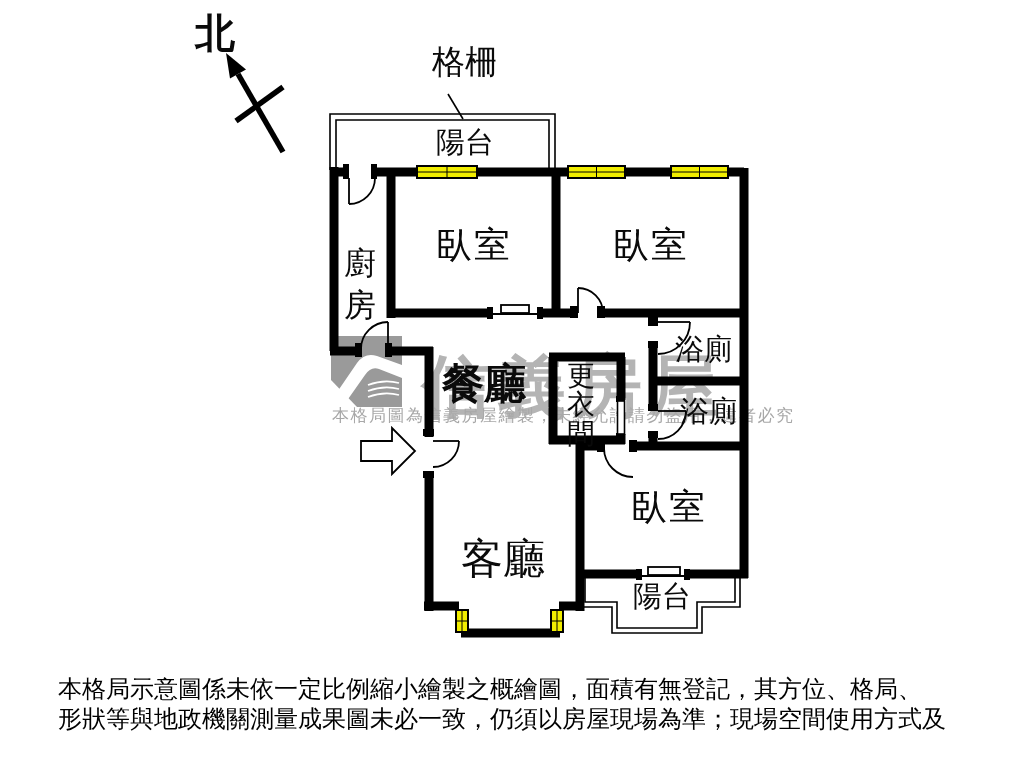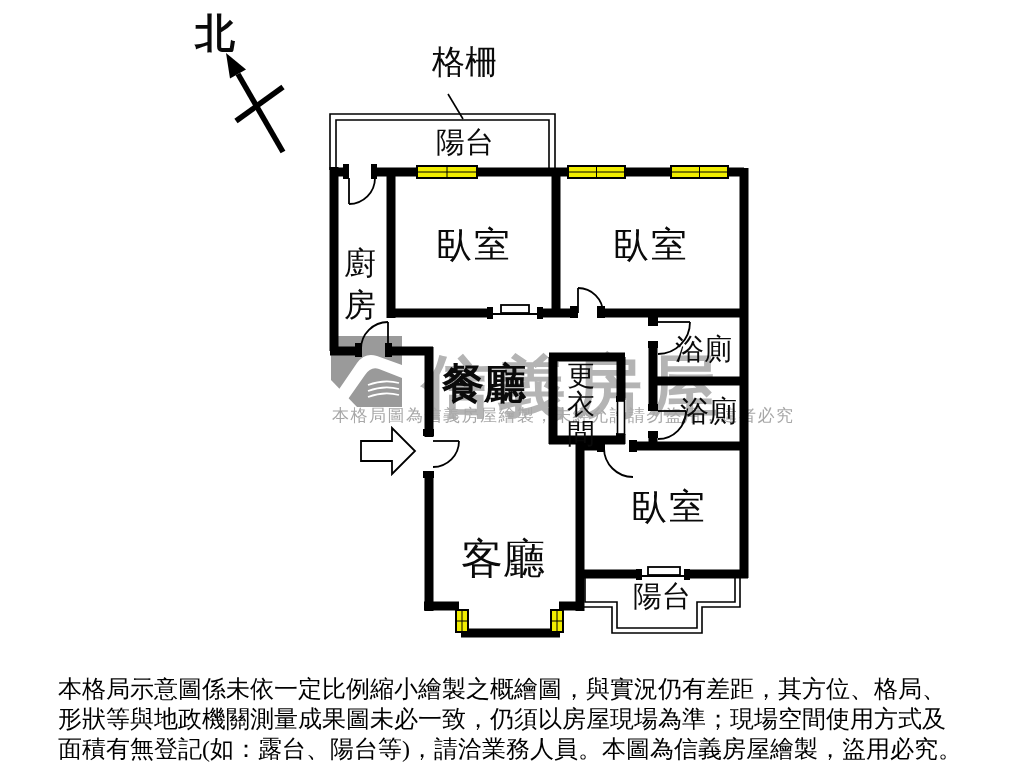--- a/index.html
+++ b/index.html
@@ -167,17 +167,16 @@
   <div class="lbl" style="left:436px;top:227px;font-size:36px;letter-spacing:2px;">臥室</div>
   <div class="lbl" style="left:613px;top:227px;font-size:36px;letter-spacing:2px;">臥室</div>
   <div class="lbl" style="left:442px;top:362px;font-size:42px;font-weight:bold;">餐廳</div>
   <div class="lbl vert" style="left:567px;top:361px;font-size:28px;width:30px;line-height:29px;">更衣間</div>
   <div class="lbl" style="left:675px;top:334px;font-size:29px;">浴廁</div>
   <div class="lbl" style="left:680px;top:396px;font-size:29px;">浴廁</div>
   <div class="lbl" style="left:461px;top:537px;font-size:42px;font-weight:normal;">客廳</div>
   <div class="lbl" style="left:631px;top:489px;font-size:36px;letter-spacing:2px;">臥室</div>
   <div class="lbl" style="left:633px;top:581px;font-size:29px;">陽台</div>
 
-  <div class="disc" style="left:58px;top:673px;">本格局示意圖係未依一定比例縮小繪製之概繪圖，與實況仍有差距，其方位、格局、</div>
+  <div class="disc" style="left:58px;top:673px;">本格局示意圖係未依一定比例縮小繪製之概繪圖，面積有無登記，其方位、格局、</div>
   <div class="disc" style="left:58px;top:703px;text-align:center;">形狀等與地政機關測量成果圖未必一致，仍須以房屋現場為準；現場空間使用方式及</div>
-  <div class="disc" style="left:58px;top:733px;">面積有無登記(如：露台、陽台等)，請洽業務人員。本圖為信義房屋繪製，盜用必究。</div>
 
 </div>
 
 </body></html>

